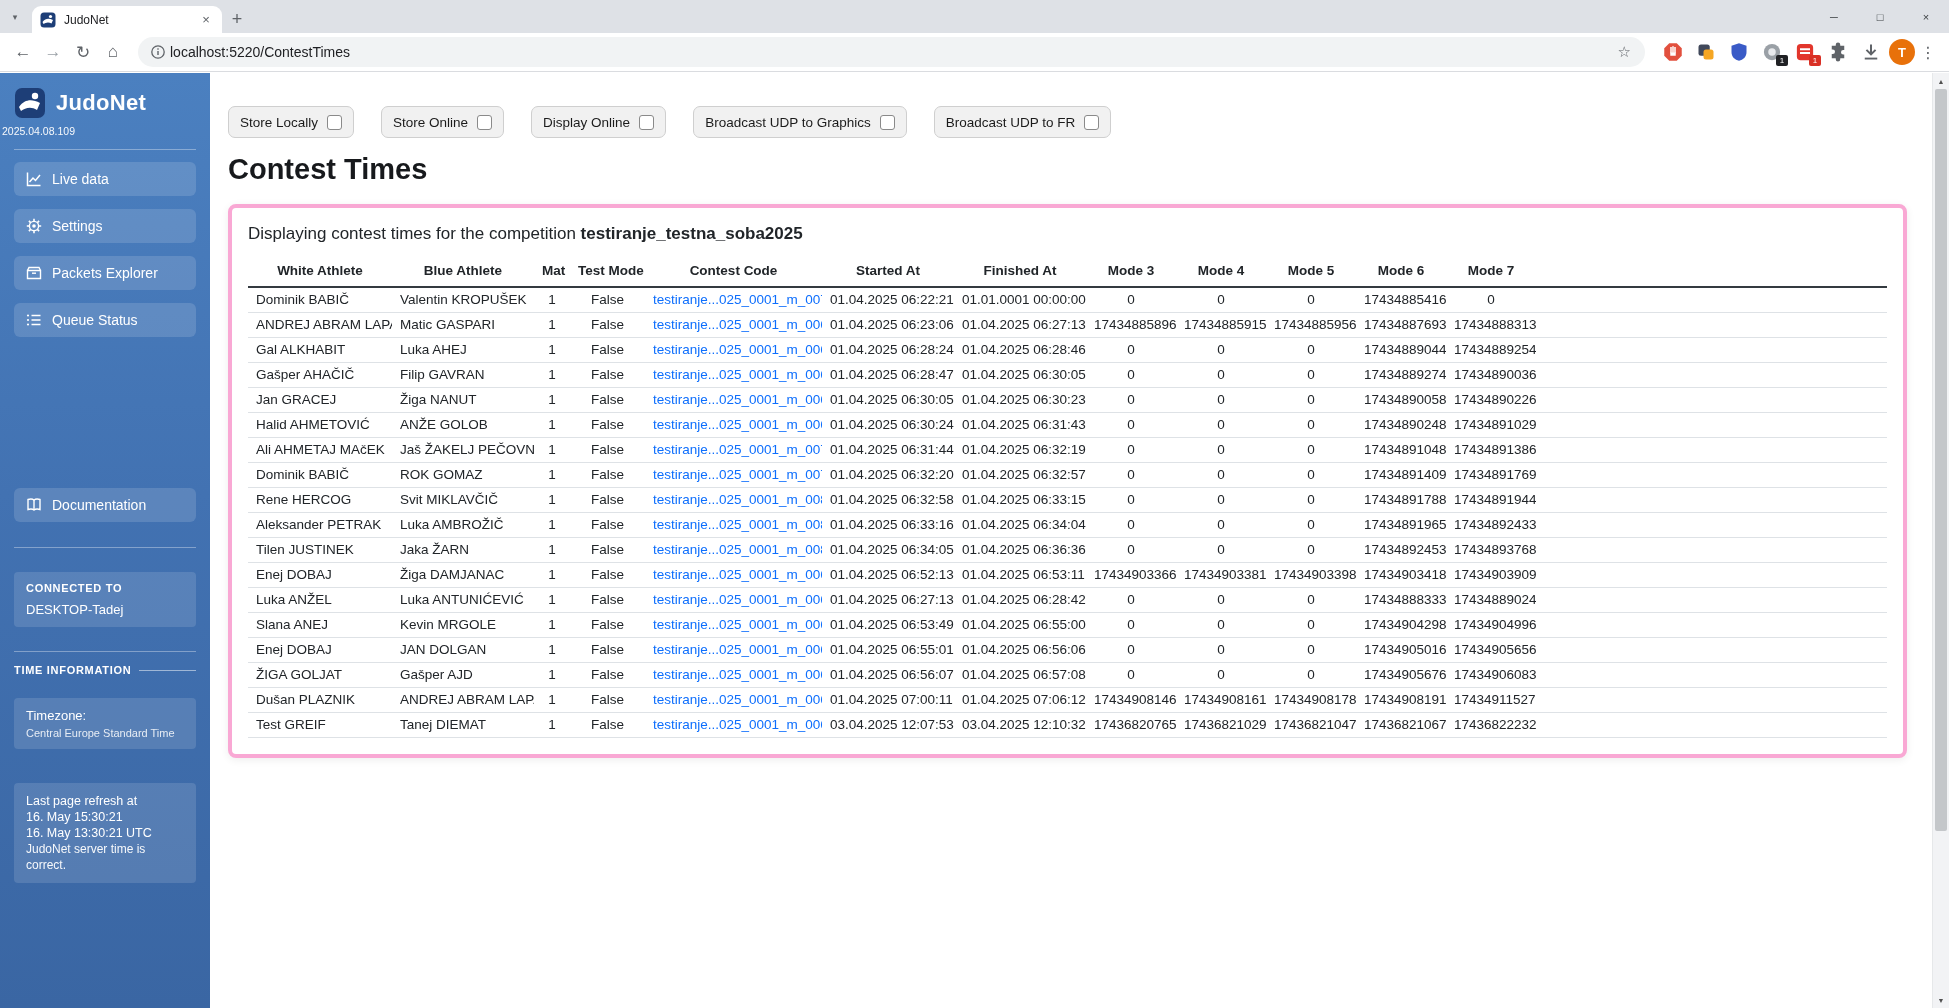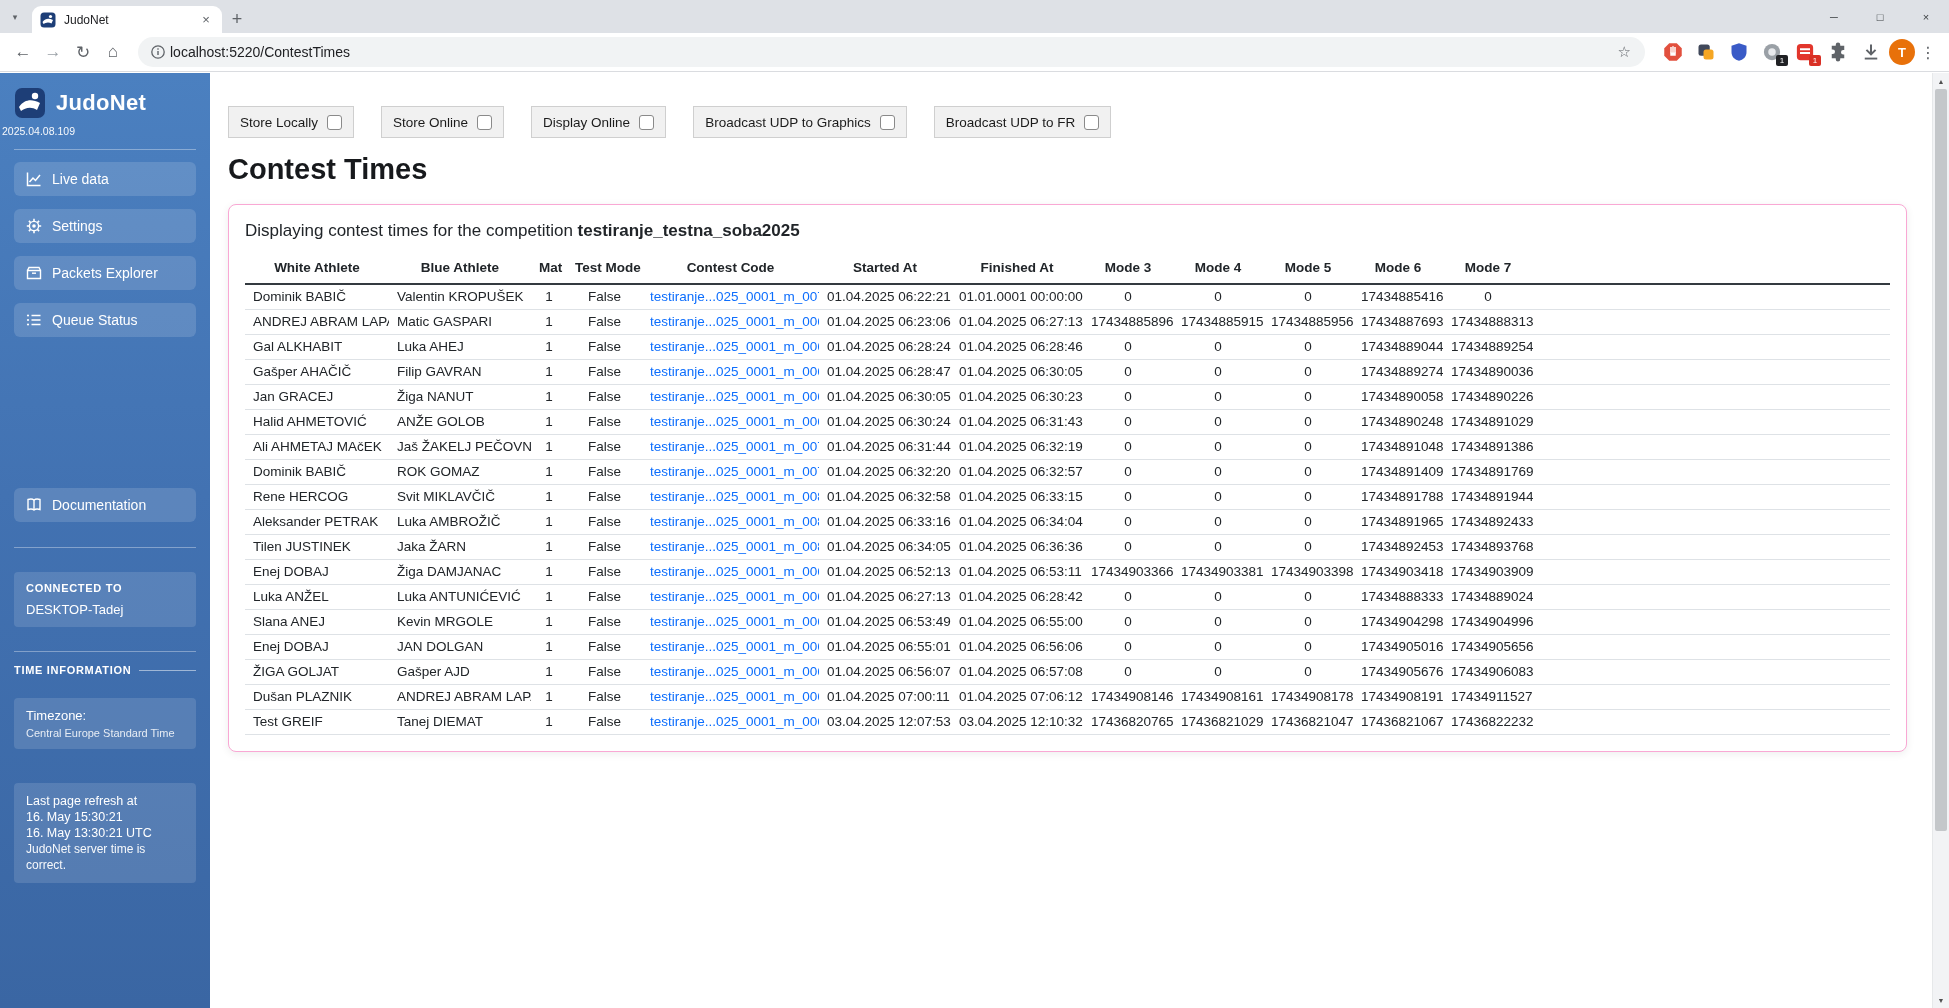--- a/index.html
+++ b/index.html
@@ -52,24 +52,24 @@
   .section-heading::after{content:"";flex:1;height:1px;background:rgba(255,255,255,.5);margin-left:8px}
   .tz-label{font-size:13px}
   .tz-value{font-size:11px;opacity:.85;margin-top:4px}
   .refresh-line{font-size:12.5px;line-height:16px}
   .refresh-line.small{font-size:12px;opacity:.95}
   .gap10{height:10px}
 
   
   .content{flex:1;background:#fff;padding-left:18px;overflow:hidden}
   .toggles{display:flex;gap:27px;margin-top:33px}
-  .toggle-btn{display:inline-flex;align-items:center;gap:9px;height:32px;padding:0 11px;background:#f1f1f1;border:1px solid #cfcfcf;border-radius:0;font-size:13.5px;color:#1b1b1b;cursor:default}
+  .toggle-btn{display:inline-flex;align-items:center;gap:9px;height:32px;padding:0 11px;background:#f1f1f1;border:1px solid #cfcfcf;border-radius:7px;font-size:13.5px;color:#1b1b1b;cursor:default}
   .toggle-box{width:15px;height:15px;background:#fff;border:1px solid #8a8a8a;border-radius:3px;flex-shrink:0}
   .page-title{font-size:29px;font-weight:700;color:#17191c;margin-top:15px}
-  .card{margin:18px 42px 13px 0;border:1px solid #f9a8d4;border-radius:8px;box-shadow:0 2px 8px rgba(0,0,0,.07);padding:16px;background:#fff}
+  .card{margin:18px 42px 13px 0;border:4px solid #f9a8d4;border-radius:8px;box-shadow:0 2px 8px rgba(0,0,0,.07);padding:16px;background:#fff}
   .intro{font-size:17px;color:#212529}
   .intro b{font-weight:700}
 
   table{width:100%;border-collapse:collapse;margin-top:12px;font-size:13.5px;color:#212529;table-layout:fixed}
   th{text-align:center;font-weight:700;padding:7px 8px 8px;border-bottom:2px solid #343a40;white-space:nowrap;overflow:hidden}
   td{padding:4px 8px;border-bottom:1px solid #dee2e6;white-space:nowrap;overflow:hidden;line-height:16px}
   .tc{text-align:center}
   a.code{color:#0d6efd;text-decoration:none}
 
   

